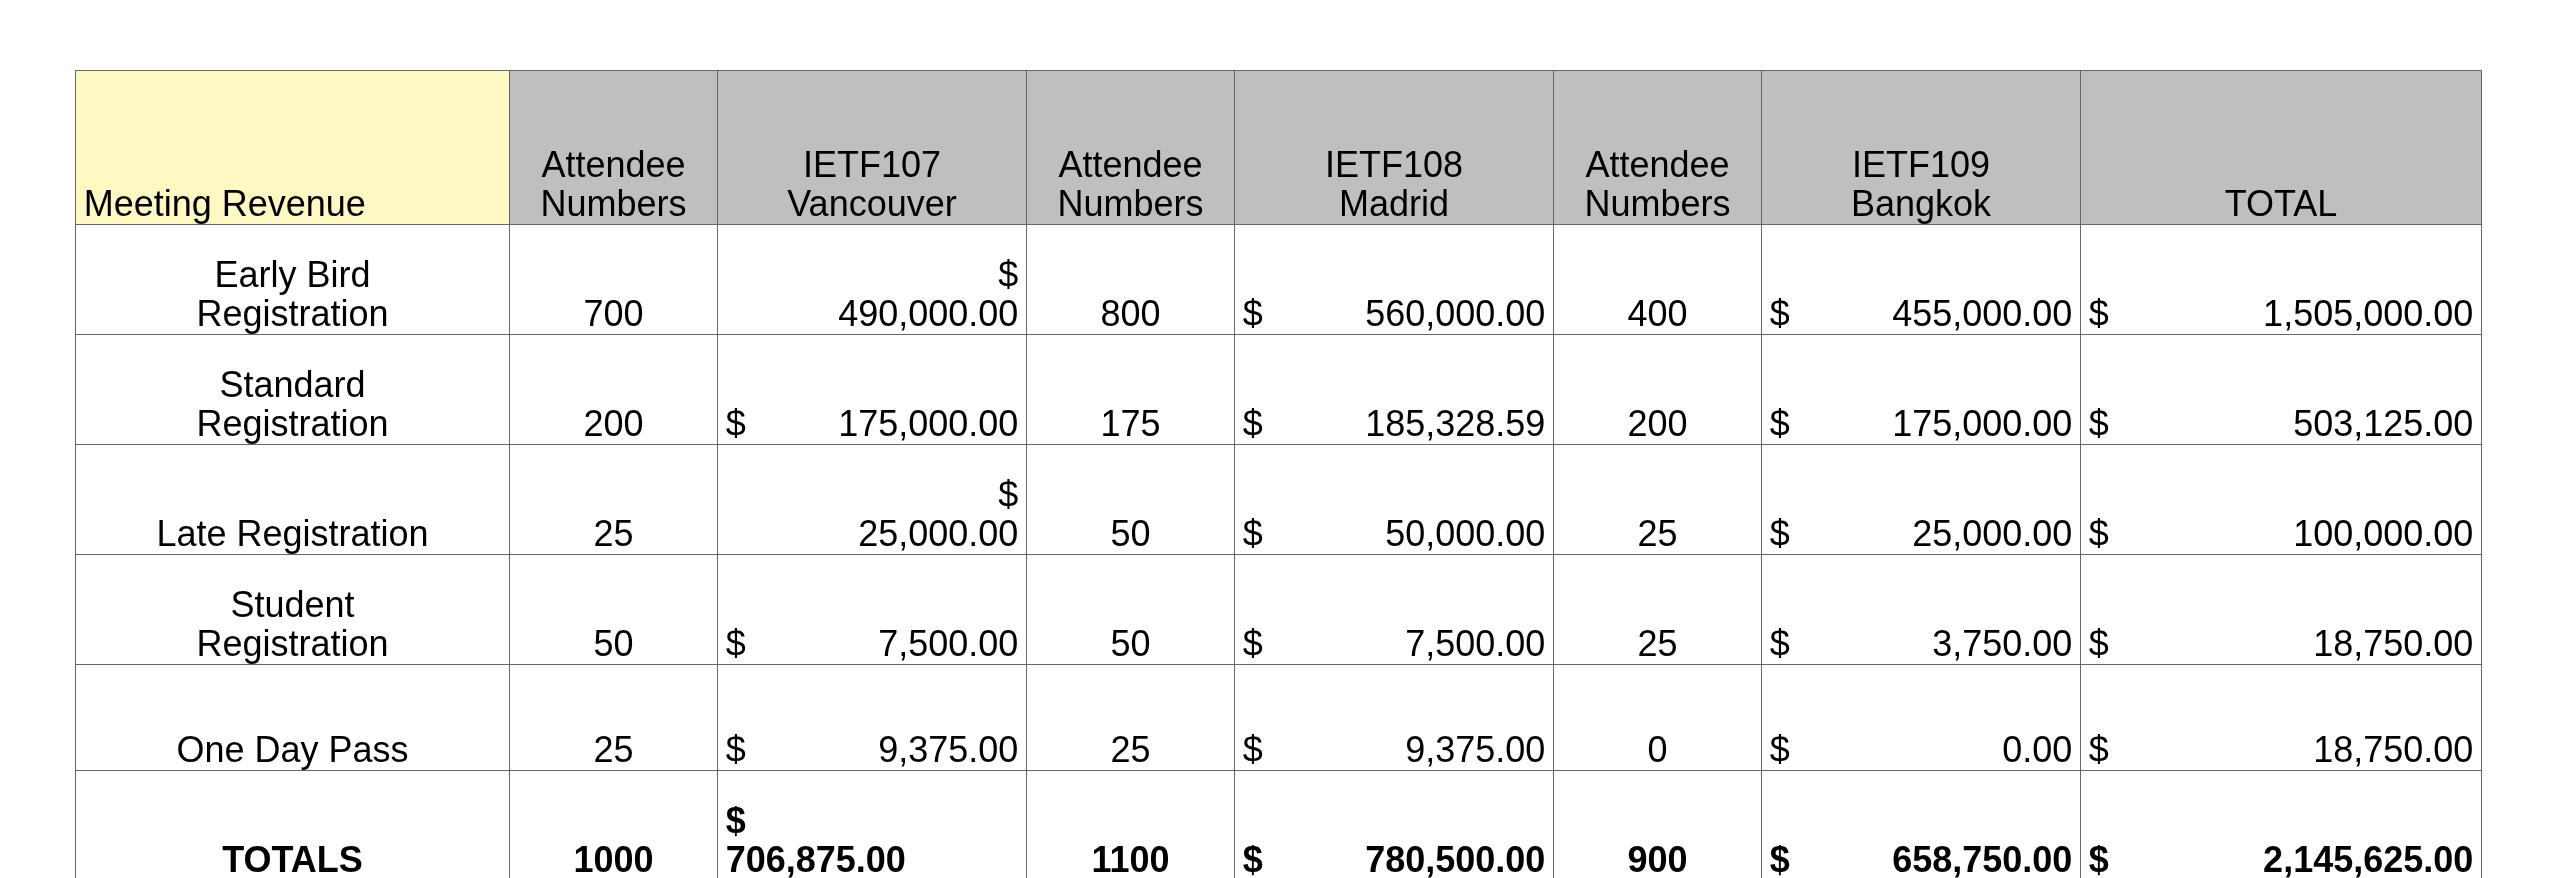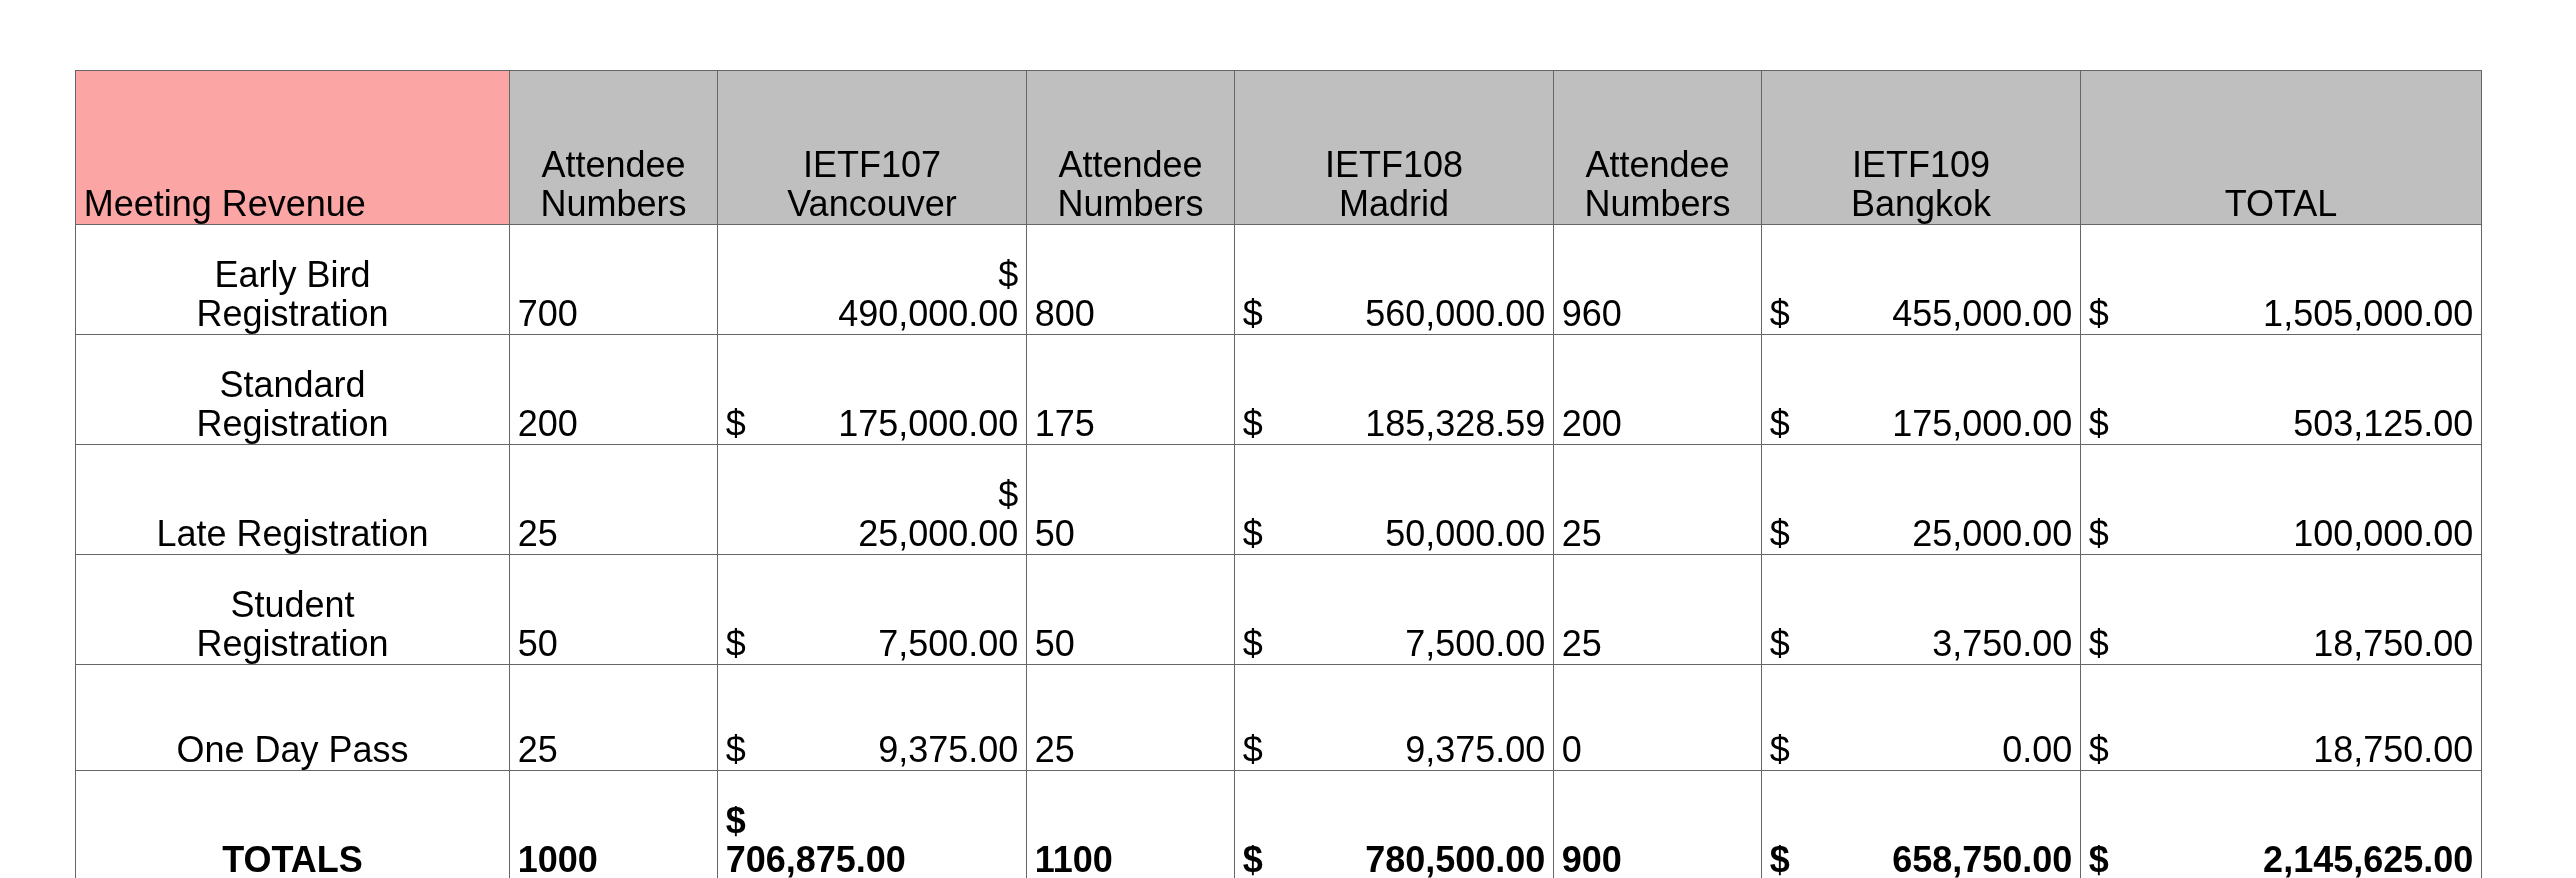--- a/index.html
+++ b/index.html
@@ -41,31 +41,31 @@
   .c-total   { width: 401px; }
 
   
   thead th {
     font-weight: bold;
     text-align: center;
     height: 154px;
     padding-bottom: 9.7px;
   }
   th.hd-gray  { background: #bfbfbf; }
-  th.hd-blue  { background: #fca5a5; text-align: left; padding-left: 9.7px; }
+  th.hd-blue  { background: #fef9c3; text-align: left; padding-left: 9.7px; }
   .hd-line { display: block; }
 
   
   td.lbl {
     text-align: center;
     padding-left: 9.7px;
     padding-bottom: 5.8px;
   }
   td.num {
-    text-align: left;
+    text-align: center;
     padding-right: 9.7px;
     padding-bottom: 5.8px;
   }
   
   td.cur {
     padding-left: 9.7px;
     padding-right: 9.7px;
     padding-bottom: 5.8px;
   }
   td.cur .acct {
@@ -159,21 +159,21 @@
             <span class="amt">490,000.00</span>
           </span>
         </td>
         <td class="num">800</td>
         <td class="cur">
           <span class="acct">
             <span class="sym">$</span>
             <span class="amt">560,000.00</span>
           </span>
         </td>
-        <td class="num">960</td>
+        <td class="num">400</td>
         <td class="cur">
           <span class="acct">
             <span class="sym">$</span>
             <span class="amt">455,000.00</span>
           </span>
         </td>
         <td class="cur">
           <span class="acct">
             <span class="sym">$</span>
             <span class="amt">1,505,000.00</span>

